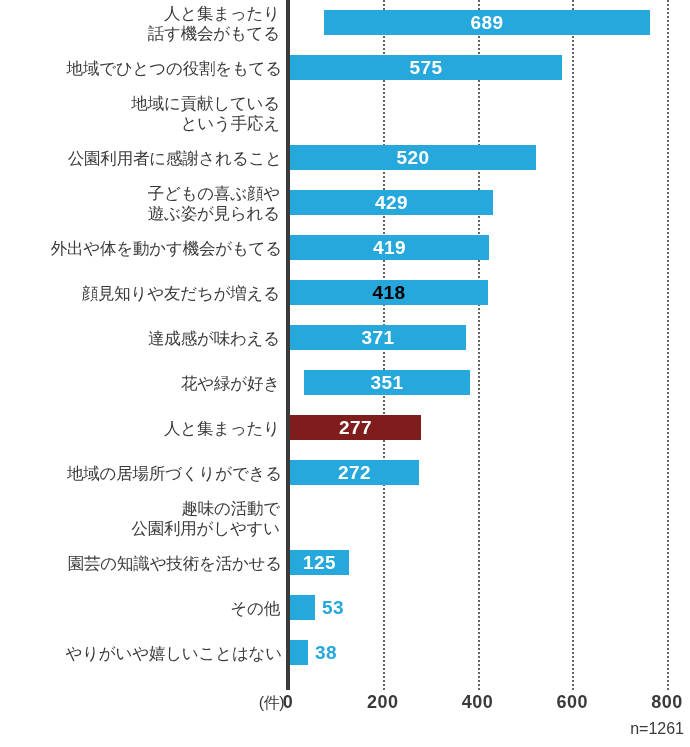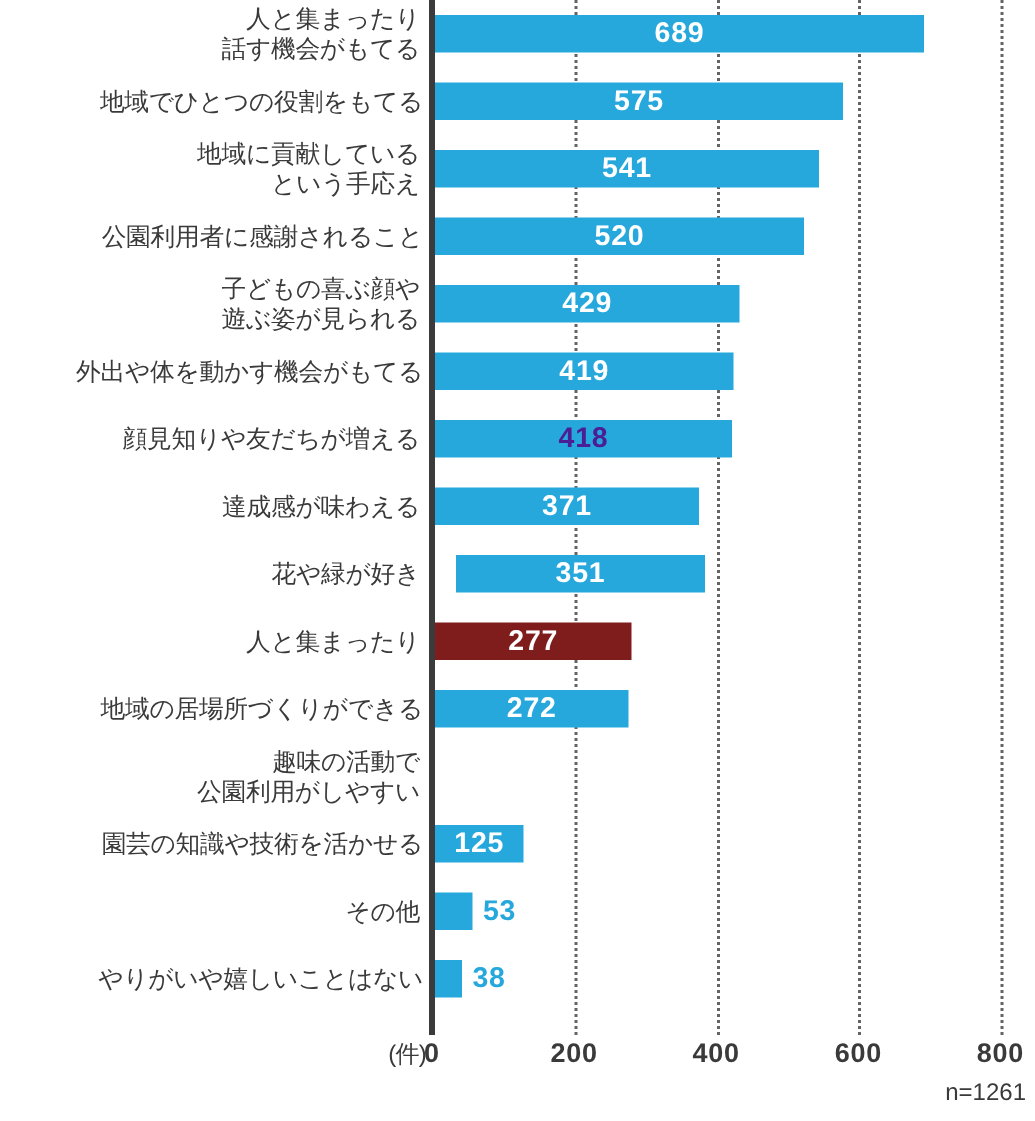--- a/index.html
+++ b/index.html
@@ -168,46 +168,41 @@
         <div class="gridline" style="left: 477.5px;"></div>
         <div class="gridline" style="left: 572.25px;"></div>
         <div class="gridline" style="left: 667px;"></div>
       </div>
     <div id="rows">
         <div class="row" style="top: 0px;">
           <div class="row-label">
             <span>人と集まったり</span>
             <span>話す機会がもてる</span>
           </div>
-          <div class="bar-wrap" style="width: 326px;">
+          <div class="bar-wrap" style="width: 326px; padding-left: 34px;">
             <div class="bar" style="background: rgb(38, 168, 221);">
               <div class="bar-value-in" style="color: rgb(255, 255, 255);">689</div>
             </div>
           </div>
         </div>
         <div class="row" style="top: 45px;">
           <div class="row-label wide">
             <span>地域でひとつの役割をもてる</span>
           </div>
           <div class="bar-wrap" style="width: 272px;">
             <div class="bar" style="background: rgb(38, 168, 221);">
               <div class="bar-value-in" style="color: rgb(255, 255, 255);">575</div>
             </div>
           </div>
         </div>
         <div class="row" style="top: 90px;">
           <div class="row-label">
             <span>地域に貢献している</span>
             <span>という手応え</span>
           </div>
-          <div class="bar-wrap" style="width: 256px;">
-            <div class="bar" style="background: rgb(38, 168, 221);">
-              <div class="bar-value-in" style="color: rgb(255, 255, 255);">541</div>
-            </div>
-          </div>
         </div>
         <div class="row" style="top: 135px;">
           <div class="row-label wide">
             <span>公園利用者に感謝されること</span>
           </div>
           <div class="bar-wrap" style="width: 246px;">
             <div class="bar" style="background: rgb(38, 168, 221);">
               <div class="bar-value-in" style="color: rgb(255, 255, 255);">520</div>
             </div>
           </div>
@@ -232,21 +227,21 @@
               <div class="bar-value-in" style="color: rgb(255, 255, 255);">419</div>
             </div>
           </div>
         </div>
         <div class="row" style="top: 270px;">
           <div class="row-label">
             <span>顔見知りや友だちが増える</span>
           </div>
           <div class="bar-wrap" style="width: 198px;">
             <div class="bar" style="background: rgb(38, 168, 221);">
-              <div class="bar-value-in" style="color: #4c1d95;">418</div>
+              <div class="bar-value-in" style="color: #000000;">418</div>
             </div>
           </div>
         </div>
         <div class="row" style="top: 315px;">
           <div class="row-label">
             <span>達成感が味わえる</span>
           </div>
           <div class="bar-wrap" style="width: 176px;">
             <div class="bar" style="background: rgb(38, 168, 221);">
               <div class="bar-value-in" style="color: rgb(255, 255, 255);">371</div>

